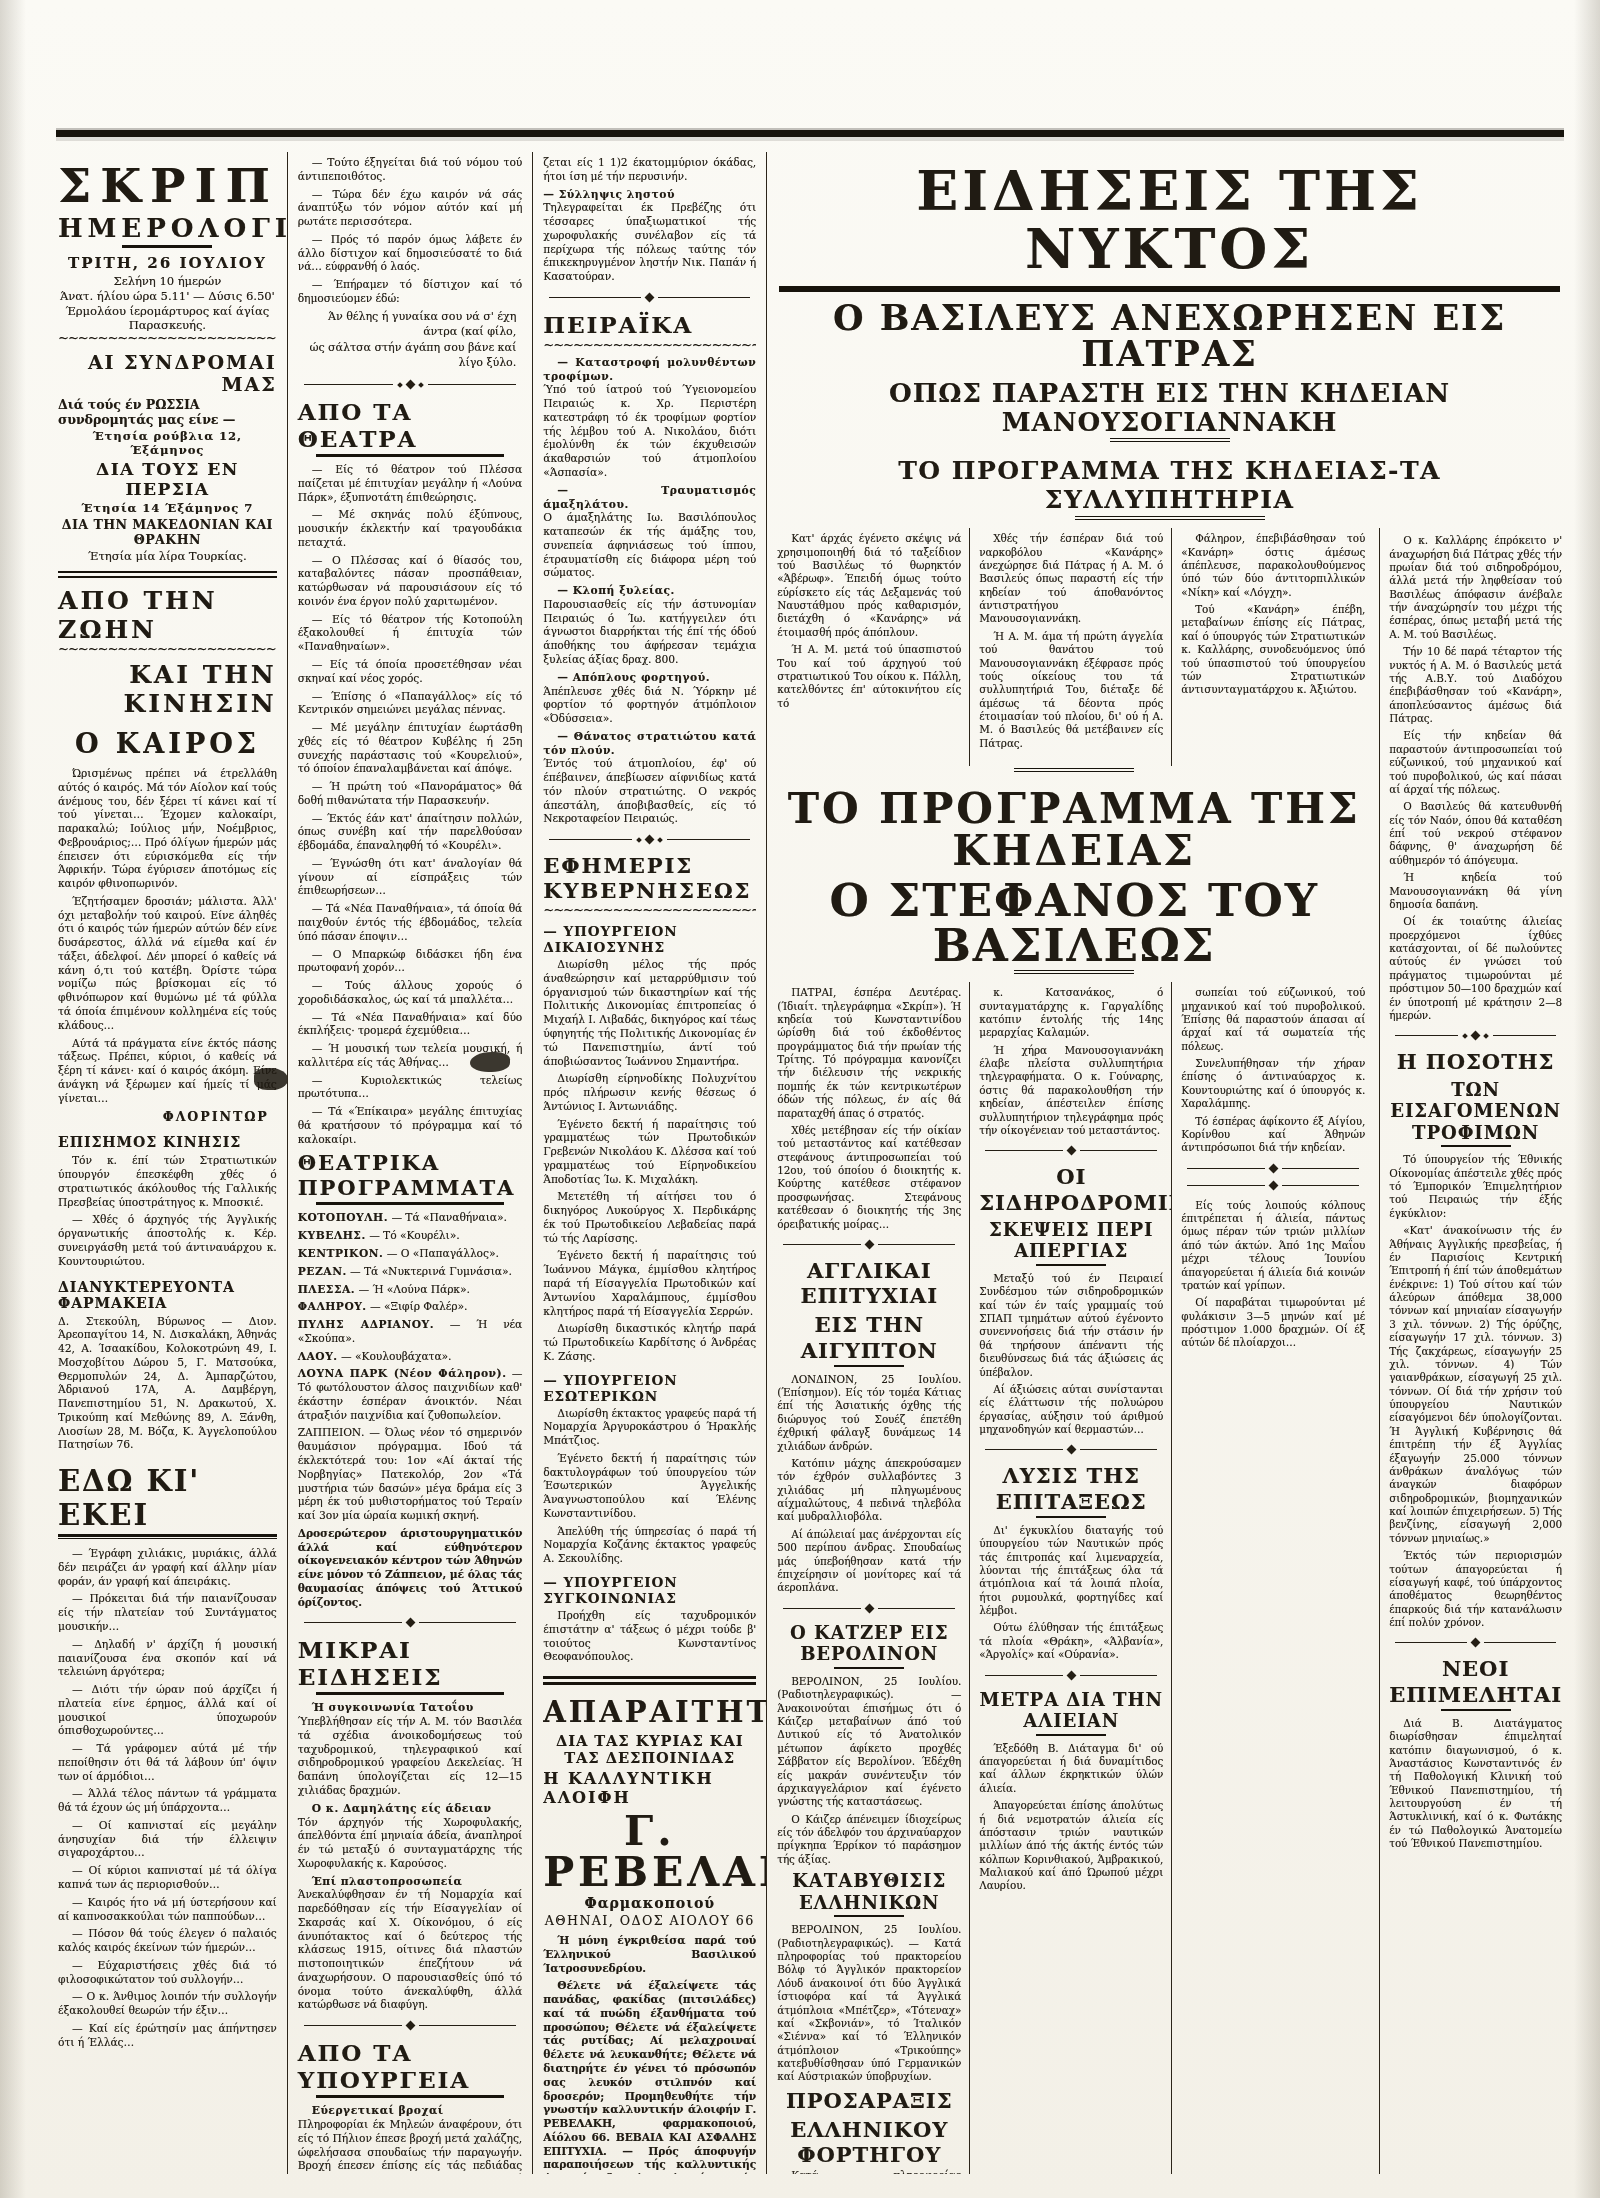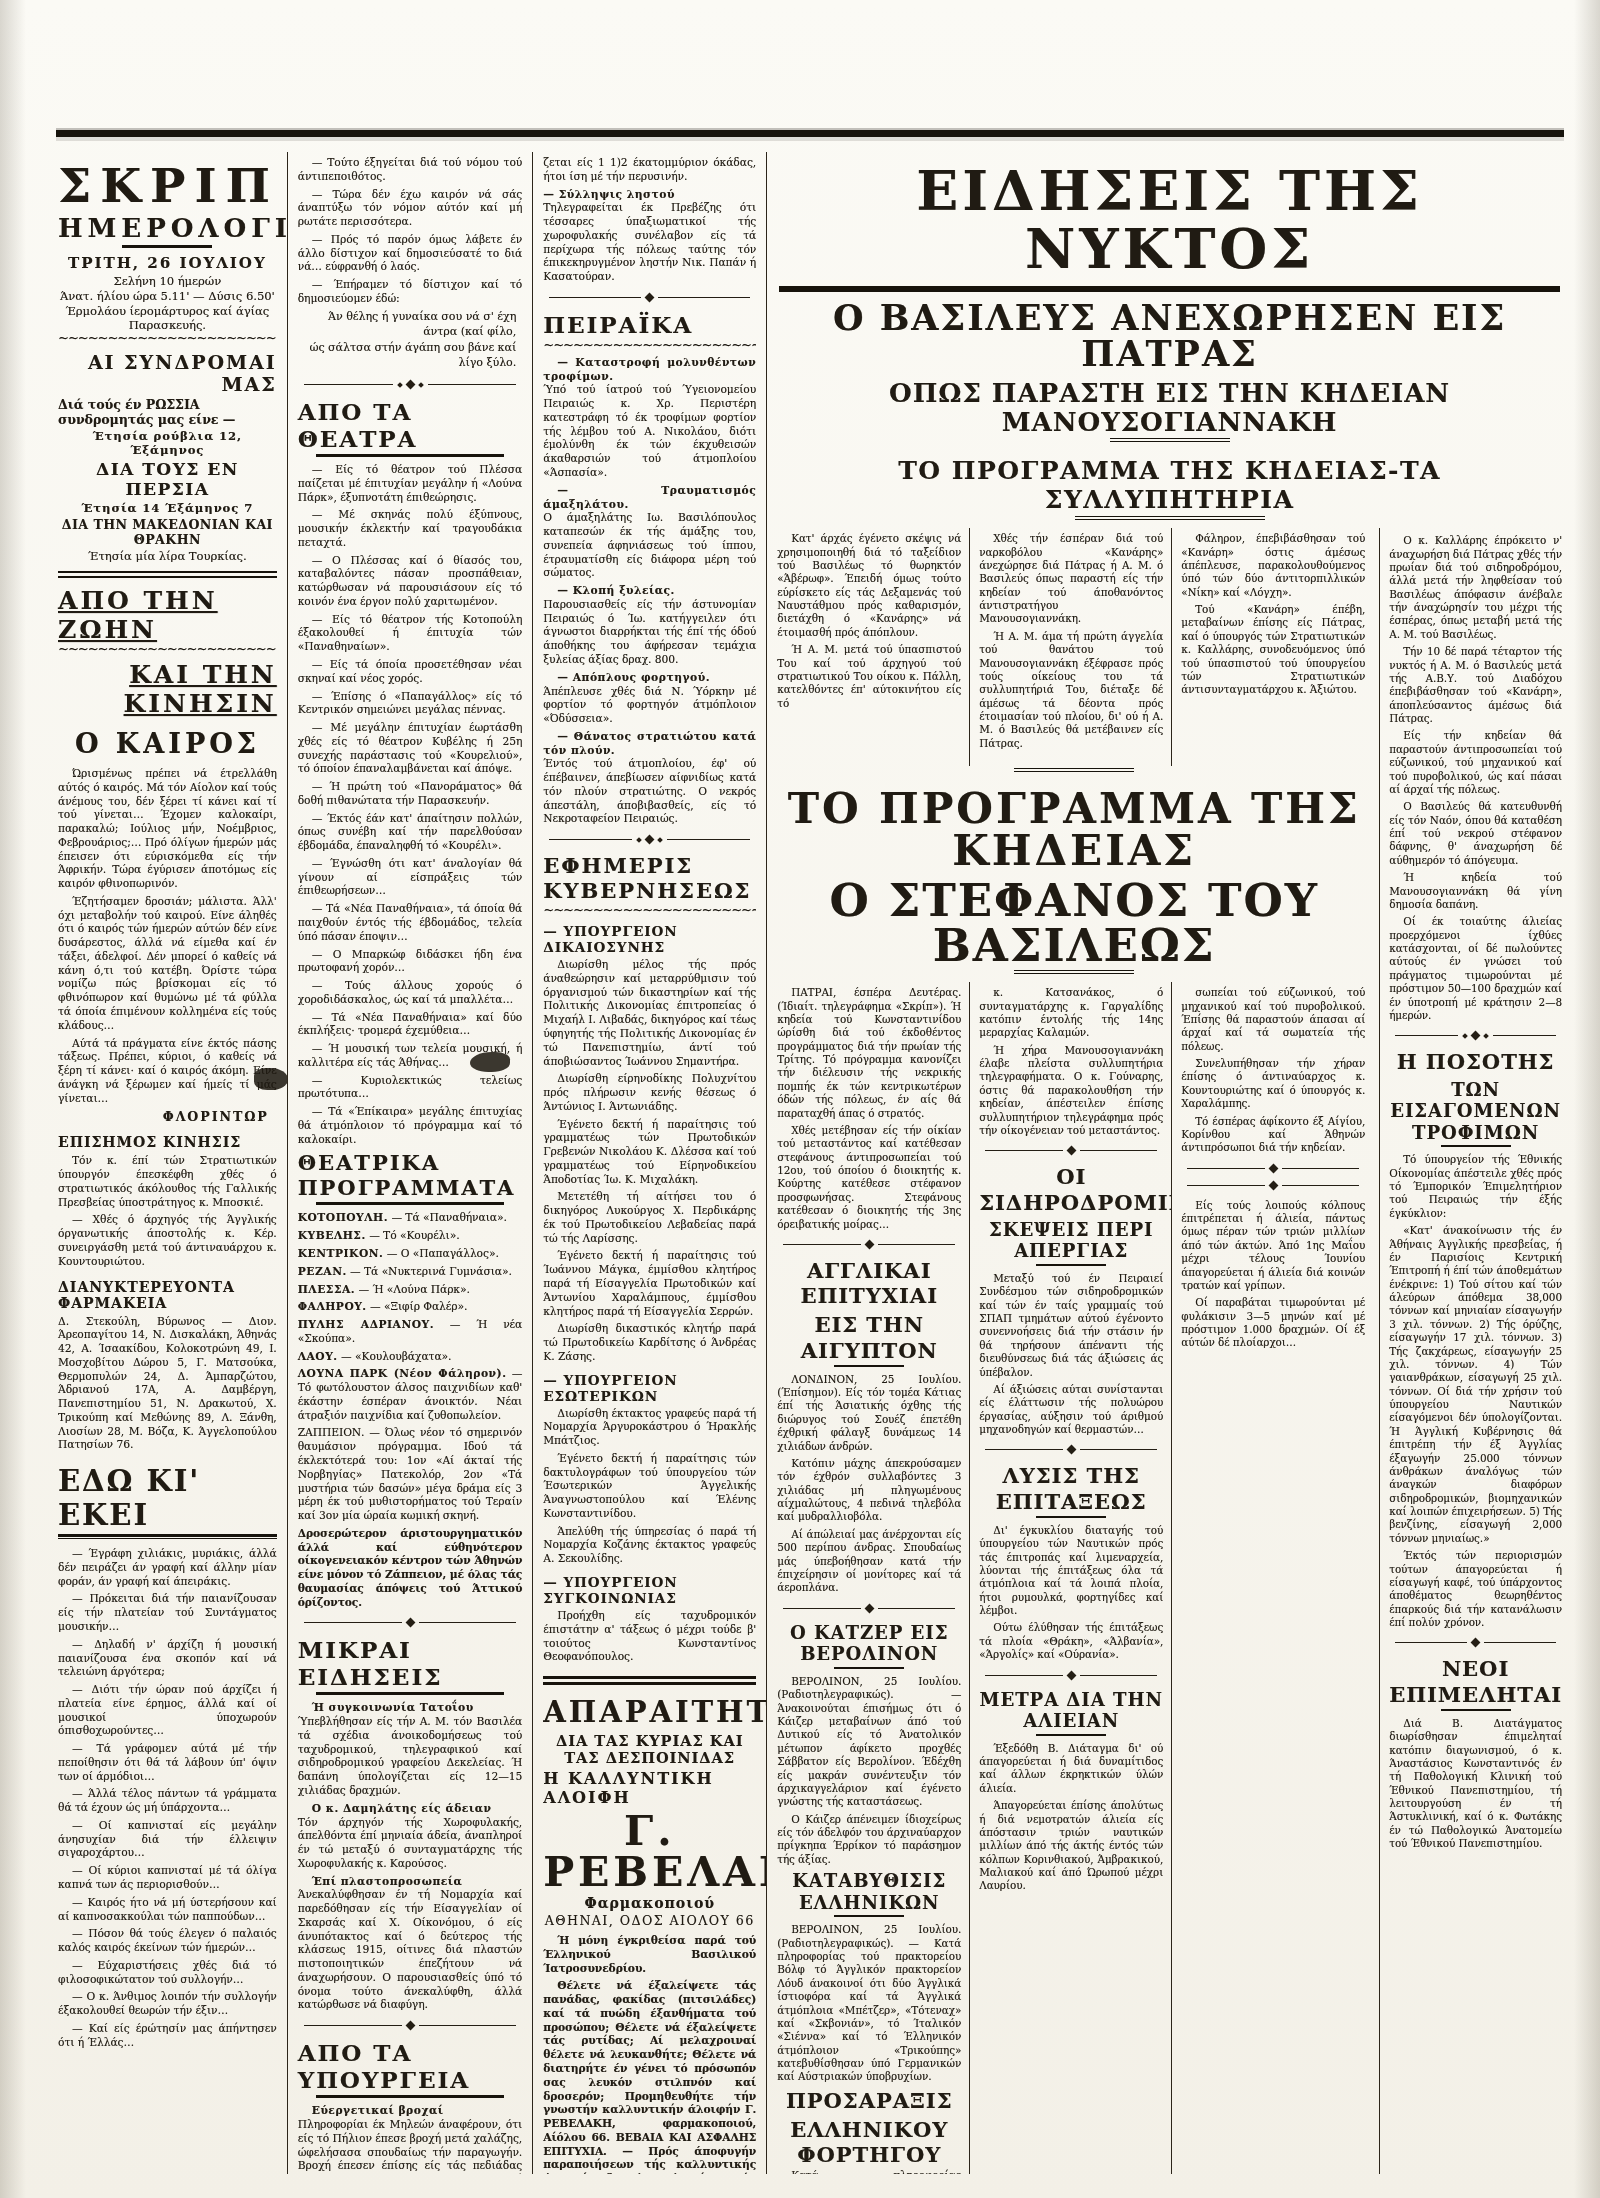--- a/index.html
+++ b/index.html
@@ -34,21 +34,21 @@
   .mast-cal{font-size:26px;font-weight:bold;letter-spacing:5px;text-align:center;margin:4px 0 2px;}
   .cal-rule{width:90px;margin:0 auto 6px;border-top:2px solid #17130c;border-bottom:1px solid #17130c;height:3px;}
   .cline{font-size:11.5px;text-align:center;margin:1px 0;}
   .cline.b{font-weight:bold;letter-spacing:1px;}
   .date-line{font-size:15px;font-weight:bold;letter-spacing:2px;text-align:center;margin:6px 0 2px;}
   .subs-title{font-size:19px;font-weight:bold;letter-spacing:2px;text-align:right;margin:8px 0 2px;}
   .subs-lead{font-size:12.5px;font-weight:bold;text-align:left;margin:2px 0;}
   .subs-big{font-size:17px;font-weight:bold;letter-spacing:1.5px;text-align:center;margin:2px 0;}
   .subs-med{font-size:12.5px;font-weight:bold;letter-spacing:.5px;text-align:center;margin:2px 0;}
   .dblrule{border-top:2.5px solid #17130c;border-bottom:2.5px solid #17130c;height:7px;margin:8px 0;}
-  .zoin1,.zoin2{font-size:25px;font-weight:bold;letter-spacing:3px;text-decoration:underline;}
+  .zoin1,.zoin2{font-size:25px;font-weight:bold;letter-spacing:3px;}
   .zoin1{text-align:left;margin:6px 0 0;}
   .zoin2{text-align:right;margin:2px 0 0;}
   .kairos-h{font-size:27px;font-weight:bold;letter-spacing:4px;text-align:center;margin:10px 0 8px;}
   .subhead{font-size:14px;font-weight:bold;letter-spacing:1px;margin:10px 0 4px;}
   .edoki-h{font-size:29px;font-weight:bold;letter-spacing:2px;margin:12px 0 2px;}
   .thickunder{border-top:3px solid #17130c;border-bottom:1.5px solid #17130c;height:5px;margin:2px 0 8px;}
 
   .wavy{height:10px;overflow:hidden;line-height:9px;font-size:13px;letter-spacing:-1px;color:#17130c;
         white-space:nowrap;text-align:center;margin:0 0 6px;}
   .wavy::after{content:"~~~~~~~~~~~~~~~~~~~~~~~~~~~~~~~~~~~~~~~~";}
@@ -189,21 +189,21 @@
           <p class="bp">— Μέ μεγάλην έπιτυχίαν έωρτάσθη χθές είς τό θέατρον Κυβέλης ή 25η συνεχής παράστασις τού «Κουρελιού», τό όποίον έπαναλαμβάνεται καί άπόψε.</p>
           <p class="bp">— Ή πρώτη τού «Πανοράματος» θά δοθή πιθανώτατα τήν Παρασκευήν.</p>
           <p class="bp">— Έκτός έάν κατ' άπαίτησιν πολλών, όπως συνέβη καί τήν παρελθούσαν έβδομάδα, έπαναληφθή τό «Κουρέλι».</p>
           <p class="bp">— Έγνώσθη ότι κατ' άναλογίαν θά γίνουν αί είσπράξεις τών έπιθεωρήσεων…</p>
           <p class="bp">— Τά «Νέα Παναθήναια», τά όποία θά παιχθούν έντός τής έβδομάδος, τελεία ύπό πάσαν έποψιν…</p>
           <p class="bp">— Ο Μπαρκώφ διδάσκει ήδη ένα πρωτοφανή χορόν…</p>
           <p class="bp">— Τούς άλλους χορούς ό χοροδιδάσκαλος, ώς καί τά μπαλλέτα…</p>
           <p class="bp">— Τά «Νέα Παναθήναια» καί δύο έκπλήξεις· τρομερά έχεμύθεια…</p>
           <p class="bp">— Ή μουσική των τελεία μουσική, ή καλλιτέρα είς τάς Άθήνας…</p>
           <p class="bp">— Κυριολεκτικώς τελείως πρωτότυπα…</p>
-          <p class="bp">— Τά «Έπίκαιρα» μεγάλης έπιτυχίας θά άτμόπλοιον τό πρόγραμμα καί τό καλοκαίρι.</p>
+          <p class="bp">— Τά «Έπίκαιρα» μεγάλης έπιτυχίας θά κρατήσουν τό πρόγραμμα καί τό καλοκαίρι.</p>
         </div>
 
       <div class="sec-h">ΘΕΑΤΡΙΚΑ ΠΡΟΓΡΑΜΜΑΤΑ</div>
       <div class="sec-under"></div>
       <div>
 
       <p class="bp noind"><b class="lead">ΚΟΤΟΠΟΥΛΗ.</b> <span>— Τά «Παναθήναια».</span></p>
           <p class="bp noind"><b class="lead">ΚΥΒΕΛΗΣ.</b> <span>— Τό «Κουρέλι».</span></p>
           <p class="bp noind"><b class="lead">ΚΕΝΤΡΙΚΟΝ.</b> <span>— Ο «Παπαγάλλος».</span></p>
           <p class="bp noind"><b class="lead">ΡΕΖΑΝ.</b> <span>— Τά «Νυκτερινά Γυμνάσια».</span></p>

